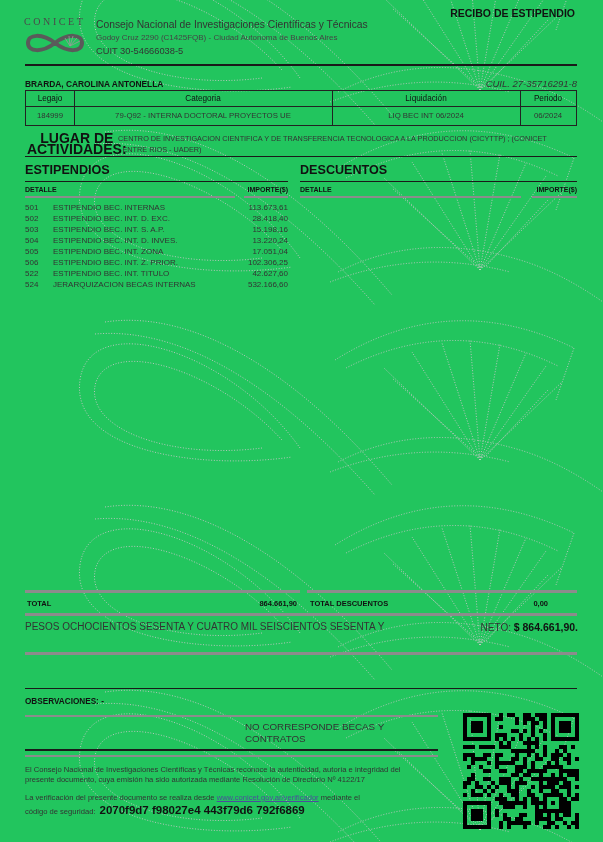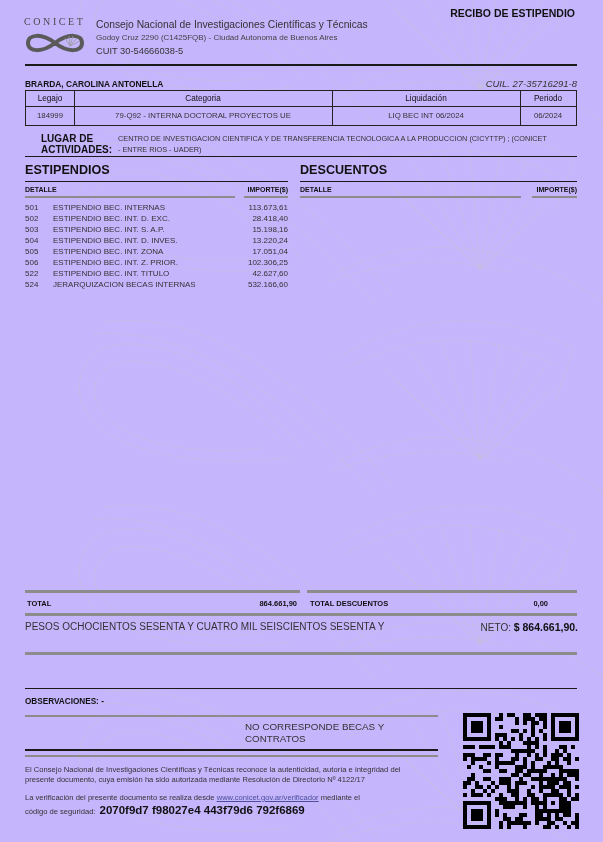--- a/index.html
+++ b/index.html
@@ -1,18 +1,18 @@
 <!DOCTYPE html>
 <html><head>
   <meta charset="utf-8">
   <style>
     html, body { margin: 0; padding: 0; background: #ffffff; }
     #page {
       position: relative; width: 603px; height: 842px; overflow: hidden;
-      background: #c4b5fd; font-family: "Liberation Sans", sans-serif; color: #2c2c2c;
+      background: #22c55e; font-family: "Liberation Sans", sans-serif; color: #2c2c2c;
     }
     .abs { position: absolute; white-space: nowrap; }
     .bold { font-weight: bold; color: #111111; }
     .rule-dark { position: absolute; background: #1a1a1a; }
     .rule-gray { position: absolute; background: #8c8c8c; }
 
     #watermark { position: absolute; left: 0; top: 0; width: 603px; height: 842px; }
 
     
     .logo-text { left: 24px; top: 16px; line-height: 12px; font-family: "Liberation Serif", serif; font-size: 10px; letter-spacing: 2.6px; color: #4a4a4a; }
@@ -31,21 +31,21 @@
     .info-table .drow { position: absolute; left: 0; right: 0; top: 16px; height: 18px; }
     .info-table .cell { position: absolute; top: 0; height: 100%; text-align: center; white-space: nowrap; }
     .info-table .hrow .cell { line-height: 15px; font-size: 8.2px; font-weight: normal; color: #111; }
     .info-table .drow .cell { line-height: 18px; font-size: 7.8px; color: #333; }
     .c1 { left: 0; width: 48px; }
     .c2 { left: 48px; width: 258px; }
     .c3 { left: 306px; width: 188px; }
     .c4 { left: 494px; width: 56px; }
     .vline { position: absolute; top: 0; bottom: 0; width: 1px; background: #222; }
 
-    .lugar-label { left: 41px; top: 133px; line-height: 11px; font-size: 10px; }
+    .lugar-label { left: 27px; top: 133px; line-height: 11px; font-size: 14px; text-align: center; }
     .lugar-text { left: 118px; top: 133px; line-height: 11px; font-size: 7.3px; color: #333; }
     .line-block span { display: block; }
 
     
     .sec-title { top: 162.5px; line-height: 15px; font-size: 12.6px; }
     .col-head { top: 184.5px; line-height: 9px; font-size: 7px; }
 
     .rows { position: absolute; left: 25px; top: 201.75px; width: 263px; }
     .row { position: relative; height: 11.1px; line-height: 11.1px; font-size: 8px; color: #333; white-space: nowrap; }
     .row .code { position: absolute; left: 0; }

